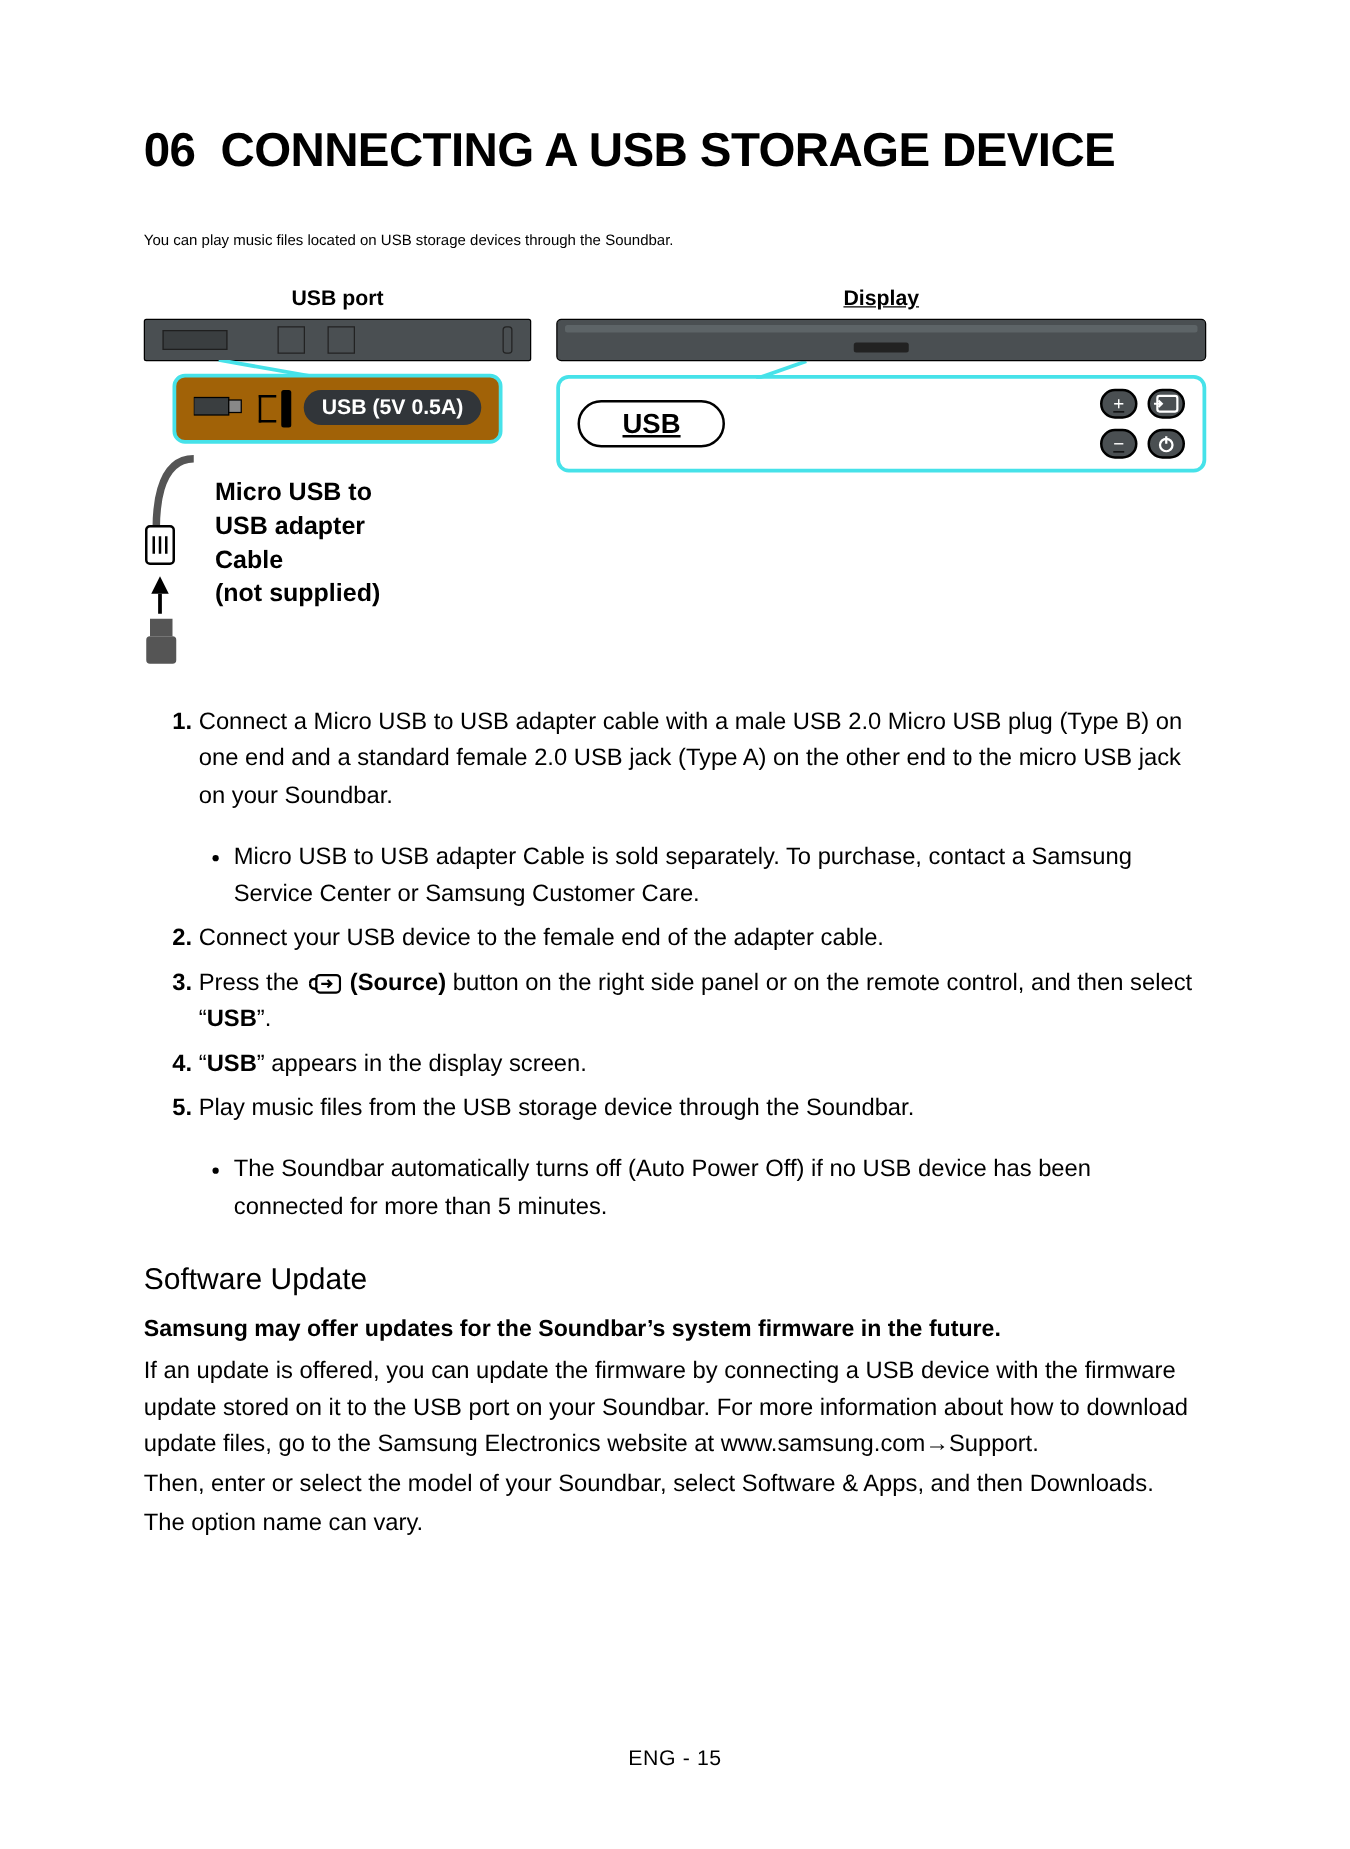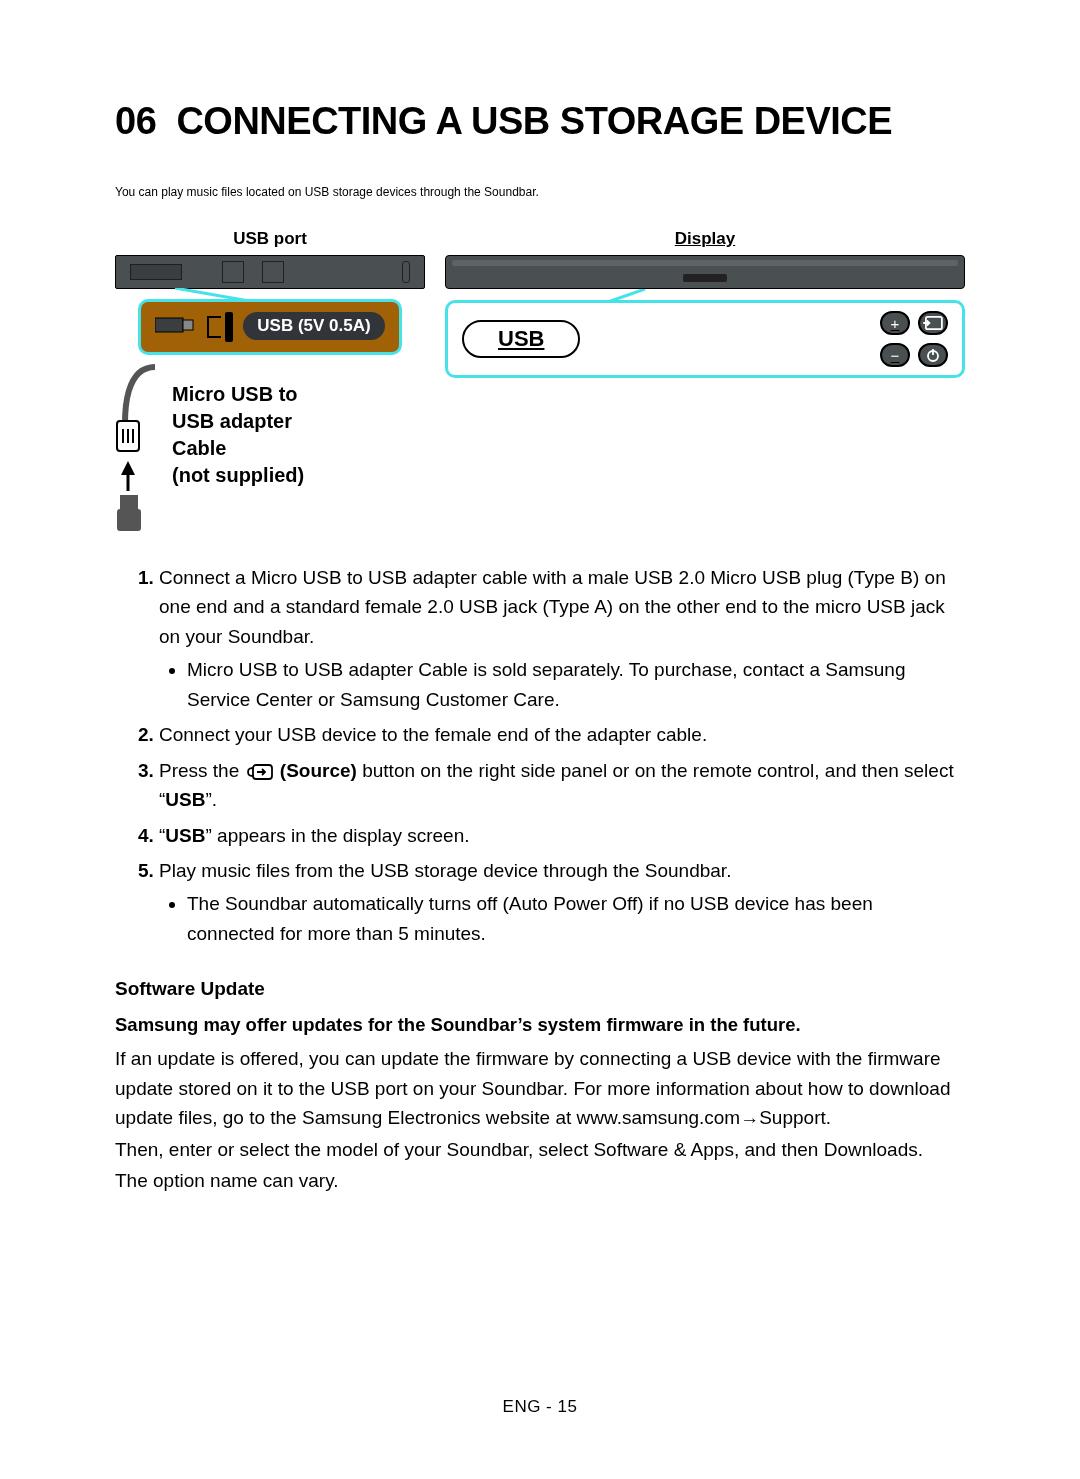--- a/index.html
+++ b/index.html
@@ -37,26 +37,26 @@
   .right-callout { display:flex; align-items:center; justify-content:space-between; border:3px solid #46e2e9; border-radius:10px; padding:8px 14px; background:#fff; margin-top:-3px; }
   .usb-bubble { border:2.5px solid #000; border-radius:26px; padding:4px 34px; font-size:22px; font-weight:800; }
   .btn-stack { display:grid; grid-template-columns: 30px 30px; grid-template-rows: 24px 24px; gap:8px; }
   .btn-stack .c { border:2px solid #000; border-radius:12px; display:flex; align-items:center; justify-content:center; background:#4a4f52; color:#fff; font-size:15px; }
   .src-icon { width:22px; height:16px; }
 
   
   ol.steps { list-style: decimal; padding-left: 44px; font-size: 19px; line-height: 1.55; }
   ol.steps > li { margin-bottom: 6px; }
   ol.steps > li::marker { font-weight: 700; }
-  ul.sub { list-style: disc; padding-left: 28px; margin-top: 4px; }
+  ul.sub { list-style: disc; padding-left: 28px; margin-top: 20px; }
   ul.sub li { margin-bottom: 4px; }
   .b { font-weight: 700; }
   .inline-icon { display:inline-block; vertical-align:middle; margin: 0 2px -3px 2px; }
 
-  h2.sub-title { font-size: 19px; font-weight: 700; margin-top: 30px; margin-bottom: 14px; }
+  h2.sub-title { font-size: 24px; font-weight: 400; margin-top: 30px; margin-bottom: 14px; }
   .para { font-size: 19px; line-height: 1.55; margin-bottom: 2px; }
   .bold-line { font-size: 18.5px; font-weight: 700; margin-bottom: 8px; }
 
   .footer { position:absolute; bottom: 62px; left:0; right:0; text-align:center; font-size:17px; letter-spacing:0.5px; }
 </style>
 </head>
 <body>
 
 <div class="page">
 

